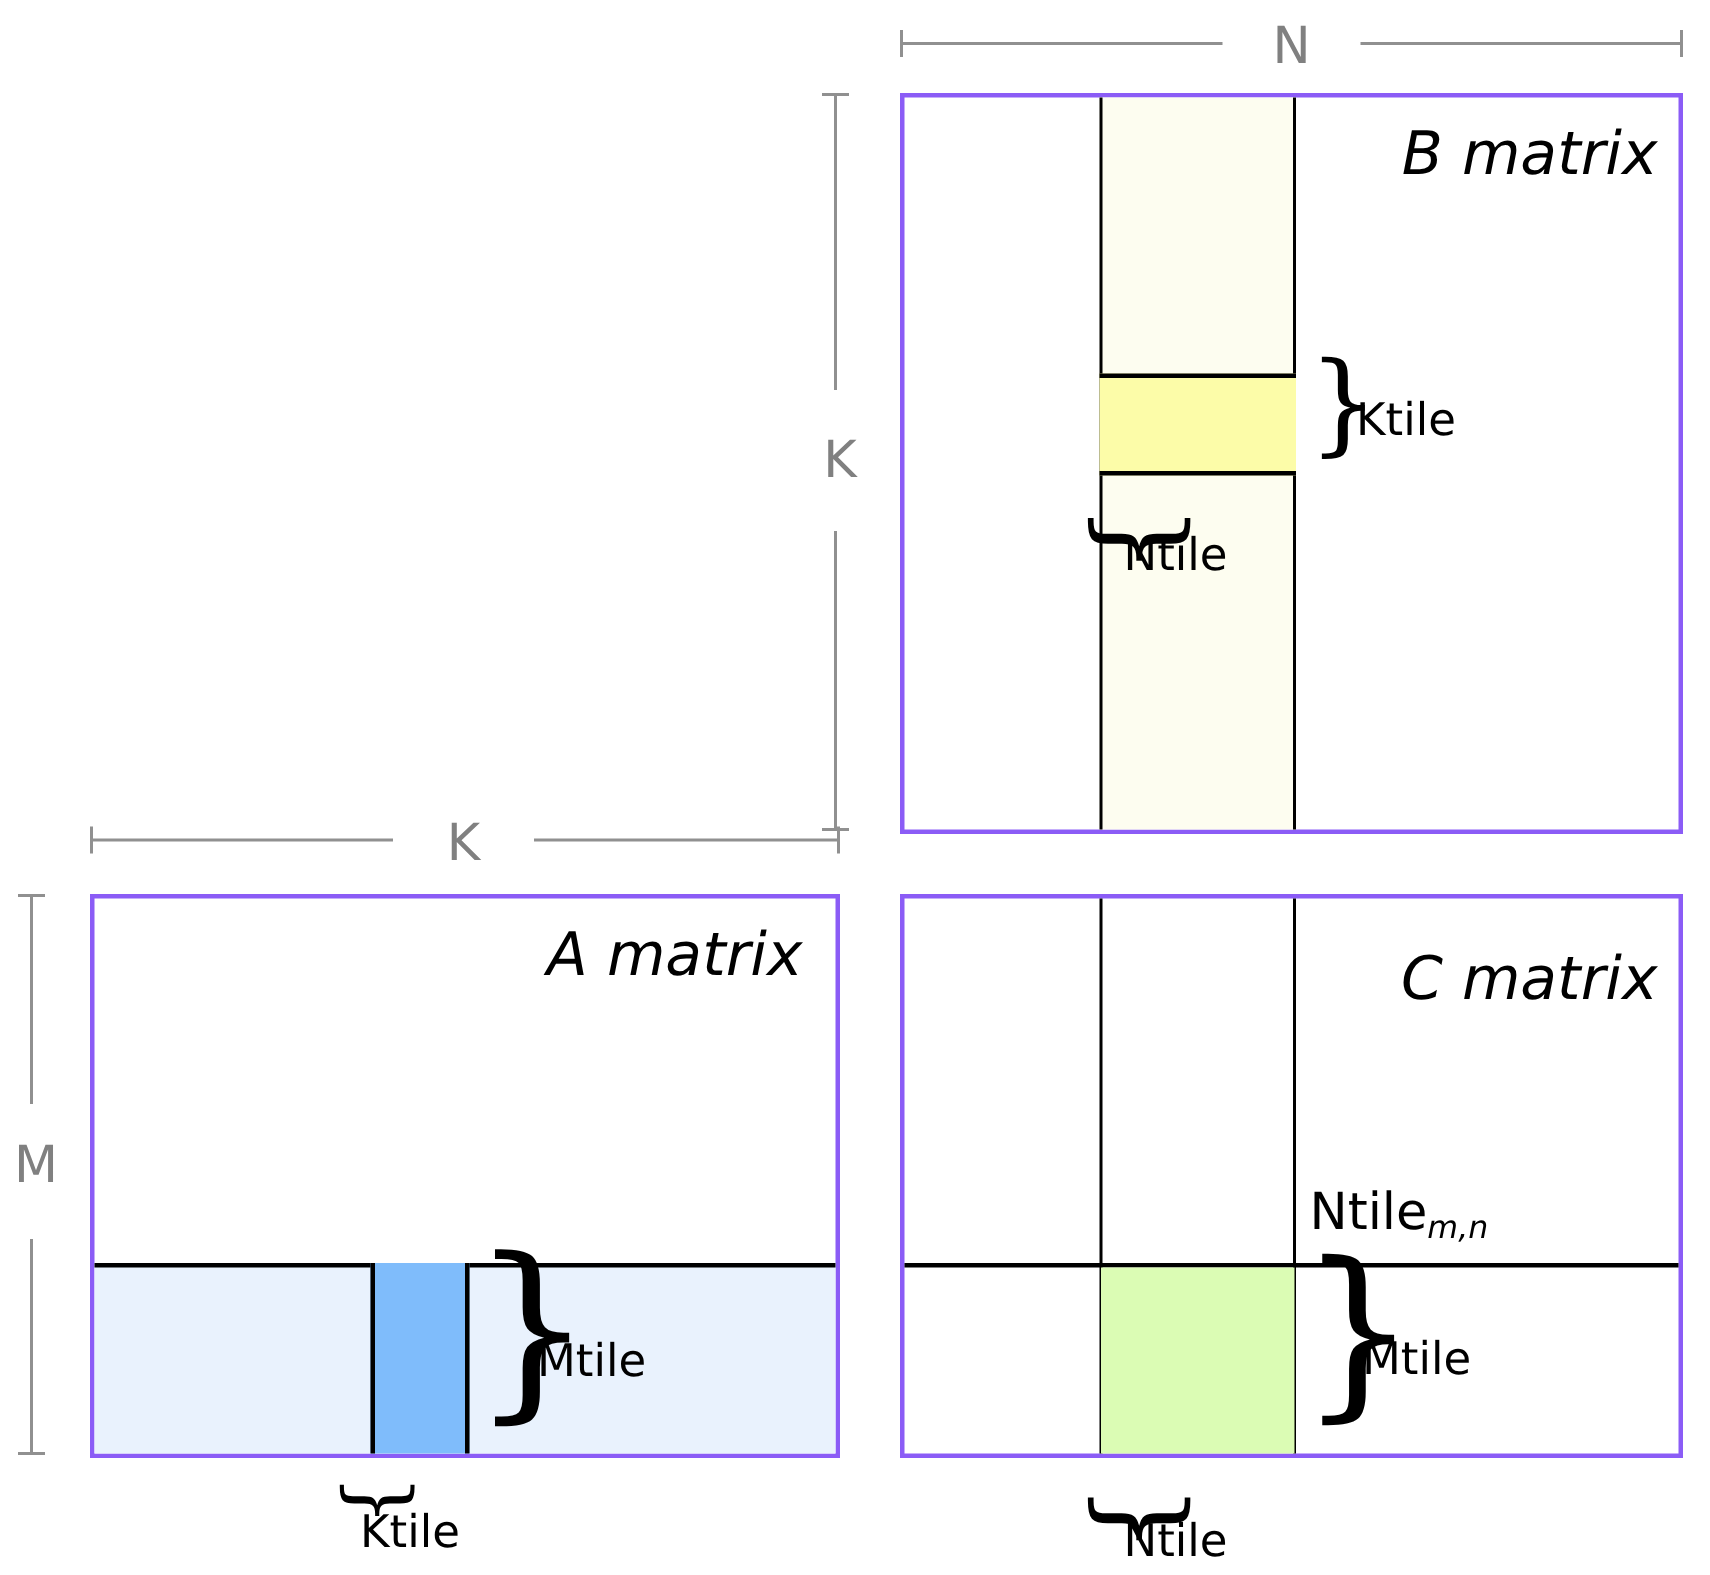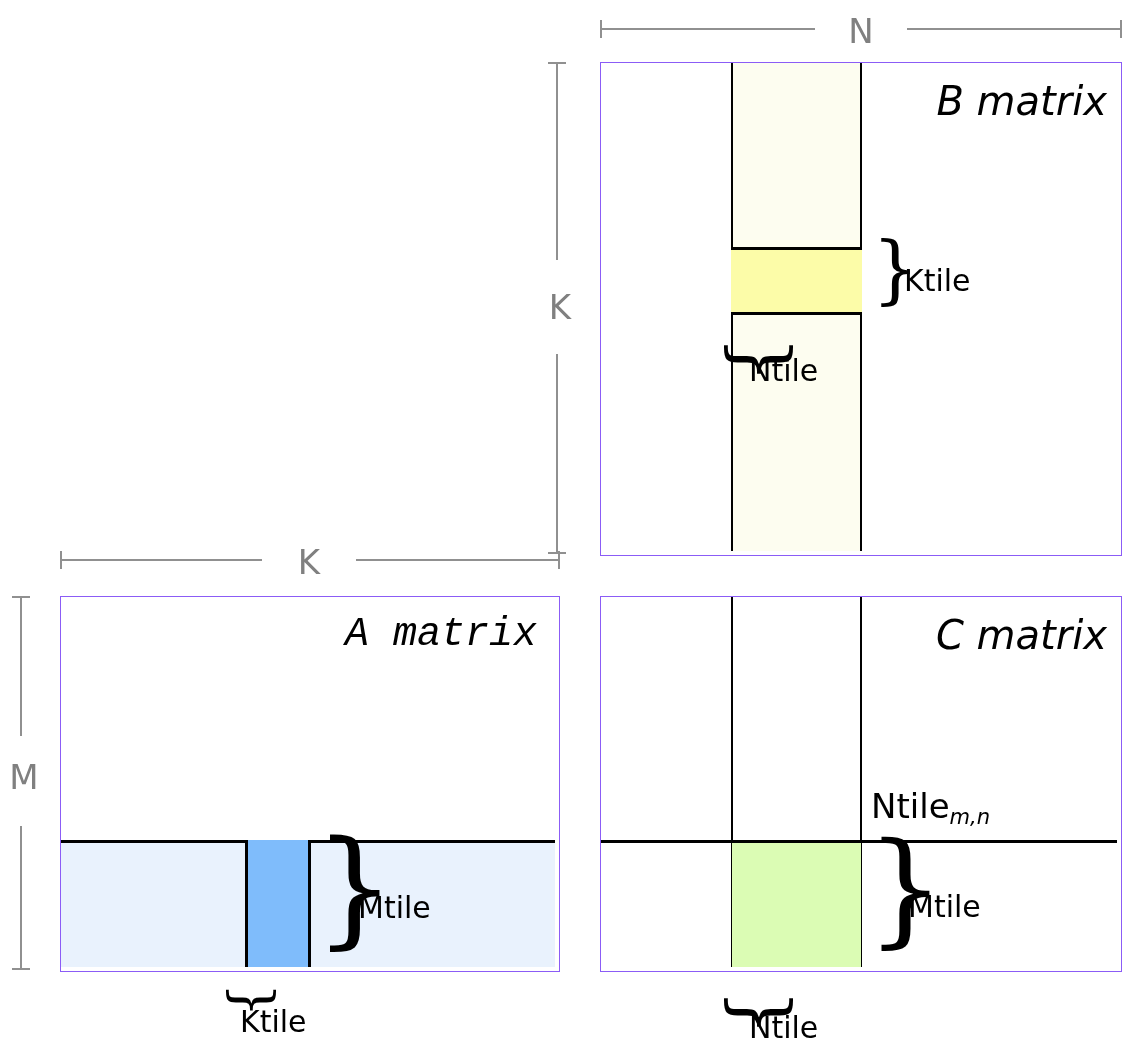--- a/index.html
+++ b/index.html
@@ -15,21 +15,21 @@
     width: 1140px;
     height: 1050px;
     background: #ffffff;
     overflow: hidden;
   }
 
   
   .matrix-box {
     position: absolute;
     box-sizing: border-box;
-    border: 1px solid #8b5cf6;
+    border: 3px solid #8b5cf6;
     background: #ffffff;
   }
   .matrix-title {
     position: absolute;
     font-size: 40px;
     color: #000000;
     white-space: nowrap;
     line-height: 1;
   }
   .matrix-title .it {
@@ -169,21 +169,21 @@
 
   <div class="matrix-box" style="left:60px; top:596px; width:500px; height:376px;">
 
     <div class="fill" style="left:0px; top:243px; width:494px; height:127px; background:#E9F2FD;"></div>
 
     <div class="thin-rule" style="left:0px; top:243px; width:494px; height:3px;"></div>
 
     <div class="fill" style="left:184px; top:243px; width:66px; height:127px; background:#7FBCFB;
                 border-left:3px solid #000000; border-right:3px solid #000000;"></div>
 
-    <div class="matrix-title" style="right:22px; top:18px;font-family:Liberation Mono, monospace;">
+    <div class="matrix-title" style="right:22px; top:18px;">
       <span class="it">A matrix</span>
     </div>
   </div>
 
   <div class="brace" style="left:314px; top:837px; width:200px; height:140px;">
     <div class="glyph" style="left:0px; top:-14px; font-size:128px;">}</div>
     <div class="blabel" style="left:44px; top:56px;">Mtile</div>
   </div>
 
   <div class="brace" style="left:244px; top:975px; width:80px; height:75px;">
@@ -193,21 +193,21 @@
 
   <div class="matrix-box" style="left:600px; top:596px; width:522px; height:376px;">
 
     <div class="thin-rule" style="left:130px; top:0px; width:2px; height:370px;"></div>
     <div class="thin-rule" style="left:259px; top:0px; width:2px; height:370px;"></div>
 
     <div class="thin-rule" style="left:0px; top:243px; width:516px; height:3px;"></div>
 
     <div class="fill" style="left:131px; top:246px; width:129px; height:124px; background:#DBFCB4;"></div>
 
-    <div class="matrix-title" style="right:14px; top:18px;">
+    <div class="matrix-title" style="right:14px; top:34px;">
       <span class="it">C matrix</span>
     </div>
 
     <div class="block-label" style="left:270px; top:192px;">
       <span>Ntile</span><sub>m,n</sub>
     </div>
   </div>
 
   <div class="brace" style="left:866px; top:838px; width:200px; height:138px;">
     <div class="glyph" style="left:0px; top:-12px; font-size:124px;">}</div>

